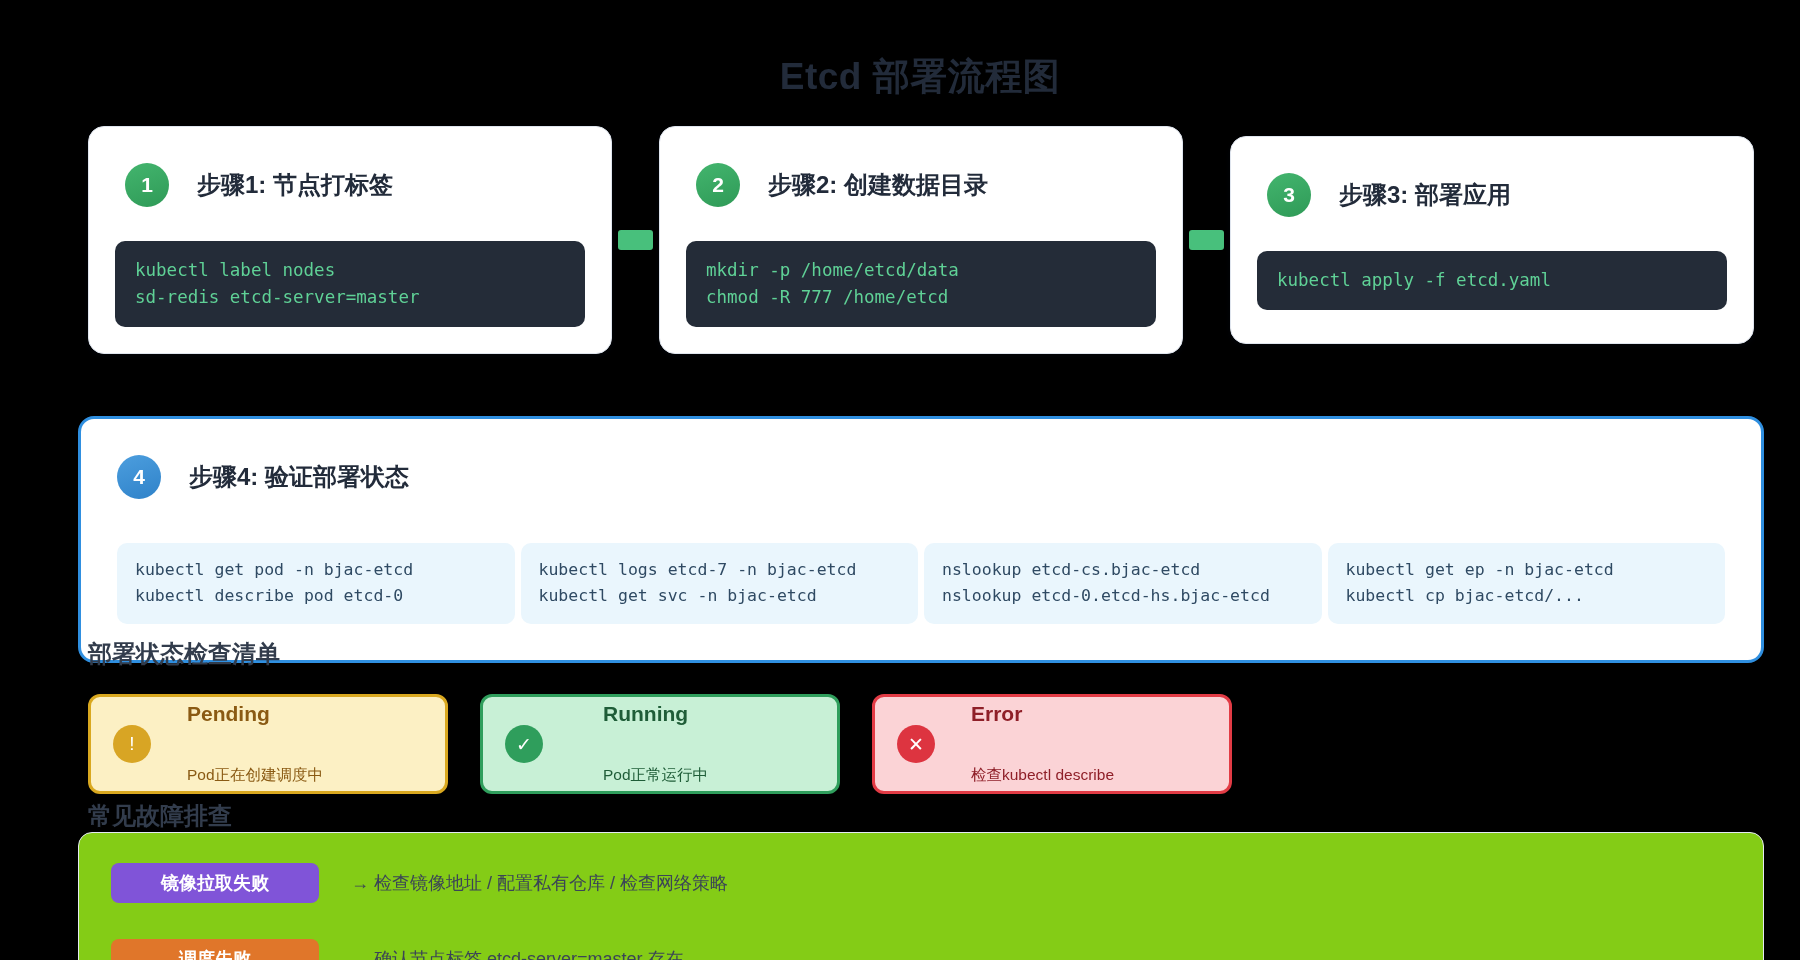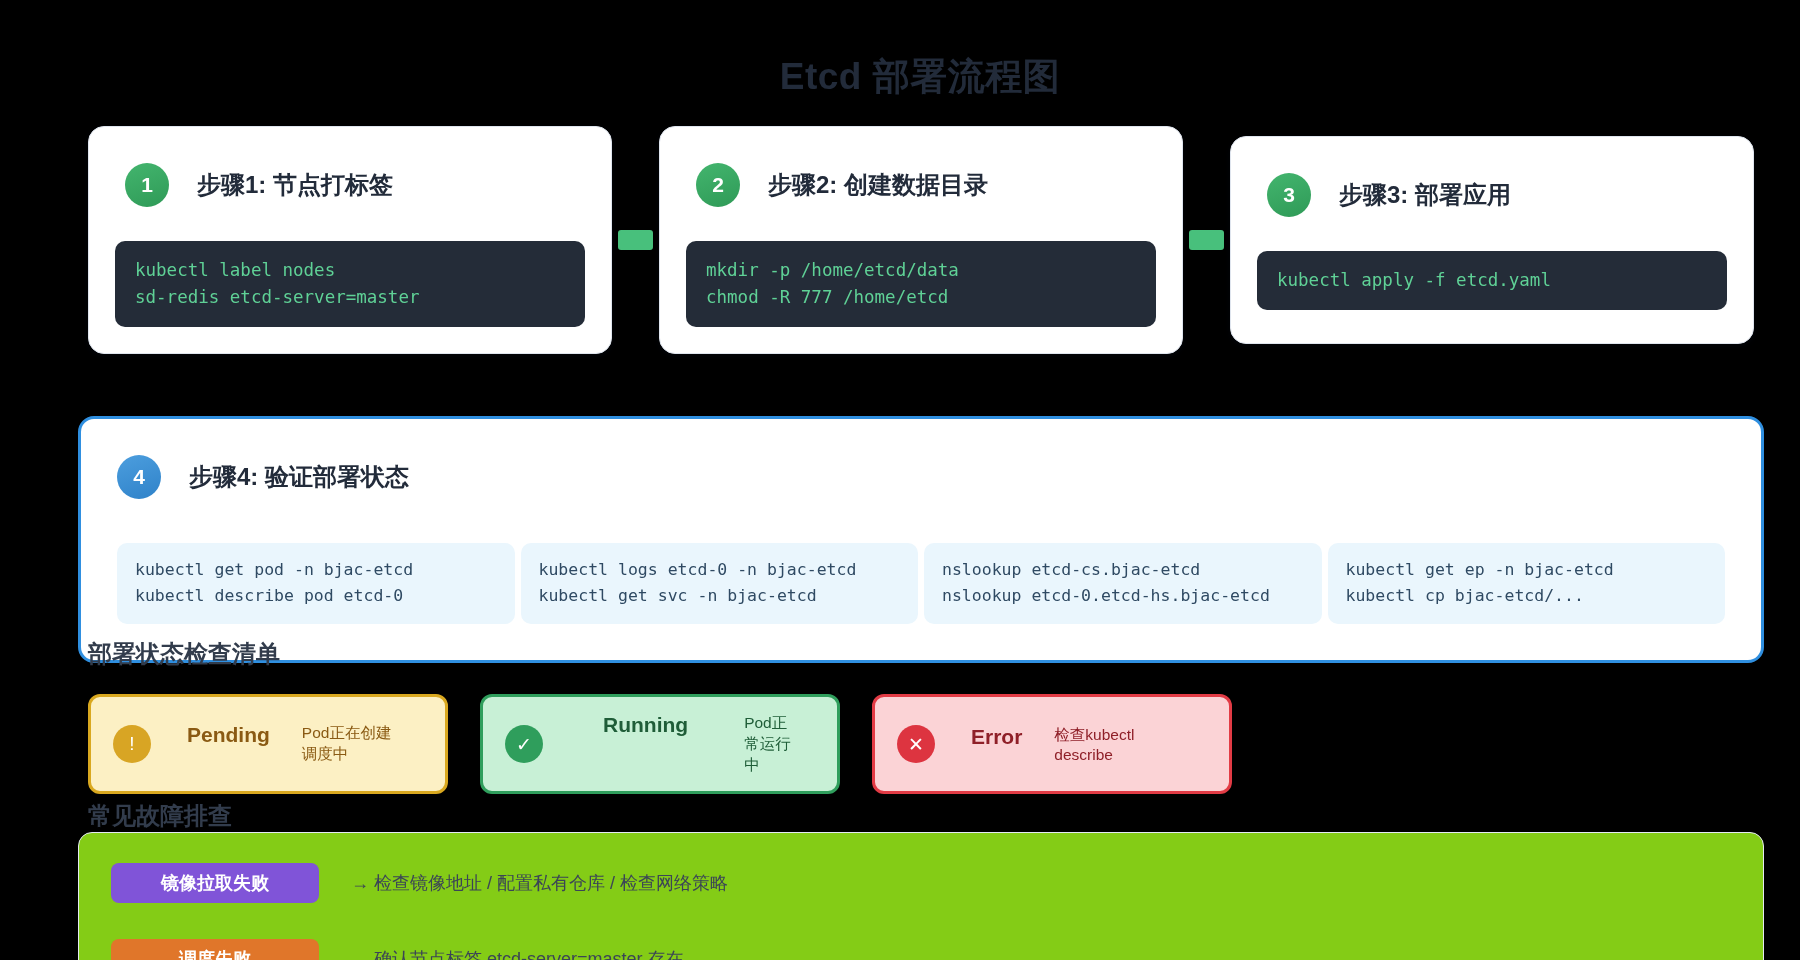--- a/index.html
+++ b/index.html
@@ -177,21 +177,21 @@
     display: flex;
     align-items: center;
     justify-content: center;
     flex: none;
     font-weight: normal;
   }
   .status-icon.pending { background: #d8a524; }
   .status-icon.running { background: #2f9e5c; }
   .status-icon.error   { background: #dd3440; }
 
-  .status-text { display: flex; gap: 12px; }
+  .status-text { display: flex; flex-direction: column; gap: 19px; }
   .status-name { font-size: 21px; font-weight: bold; }
   .status-desc { font-size: 15.5px; }
   .pending .status-name, .pending .status-desc { color: #8a5a13; }
   .running .status-name, .running .status-desc { color: #1f5d38; margin-left: 24px; }
   .error .status-name,   .error .status-desc   { color: #8f1f28; }
 
   
   .trouble-card {
     position: absolute;
     top: 812px;
@@ -267,21 +267,21 @@
   </div>
 
   <div class="verify-card">
     <div class="step-head">
       <div class="badge blue">4</div>
       <div class="step-title">步骤4: 验证部署状态</div>
     </div>
     <div class="verify-grid">
       <div class="verify-box">kubectl get pod -n bjac-etcd
 kubectl describe pod etcd-0</div>
-      <div class="verify-box">kubectl logs etcd-0 -n bjac-etcd
+      <div class="verify-box">kubectl logs etcd-7 -n bjac-etcd
 kubectl get svc -n bjac-etcd</div>
       <div class="verify-box">nslookup etcd-cs.bjac-etcd
 nslookup etcd-0.etcd-hs.bjac-etcd</div>
       <div class="verify-box">kubectl get ep -n bjac-etcd
 kubectl cp bjac-etcd/...</div>
     </div>
   </div>
 
   <div class="section-heading" id="h-status">部署状态检查清单</div>
 

